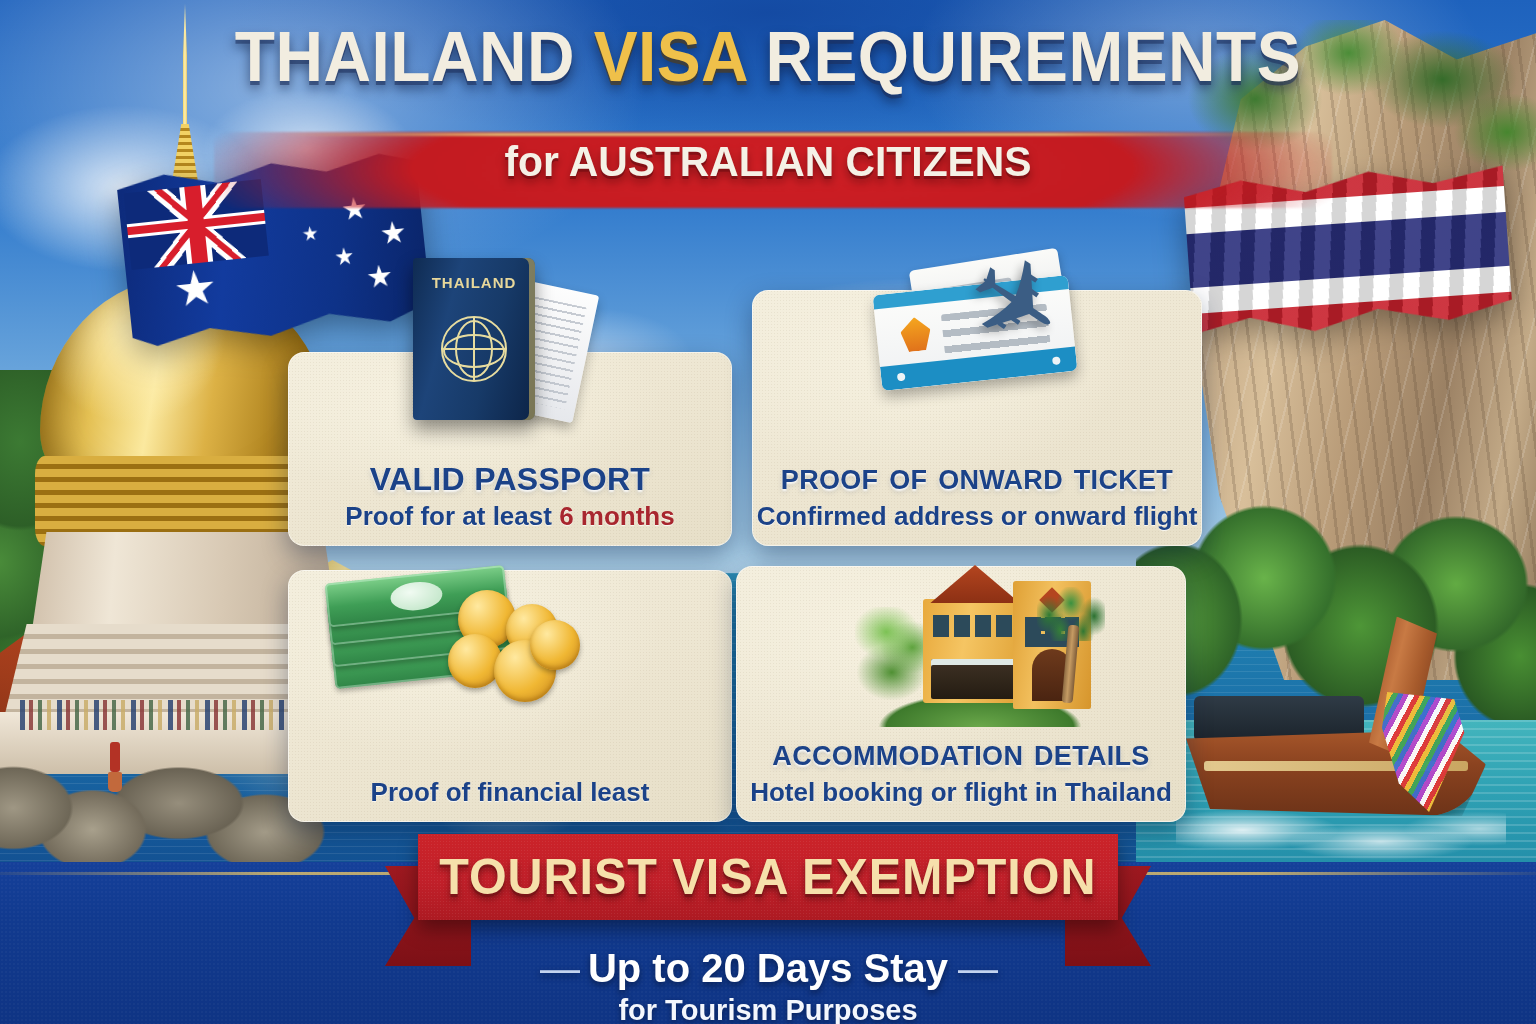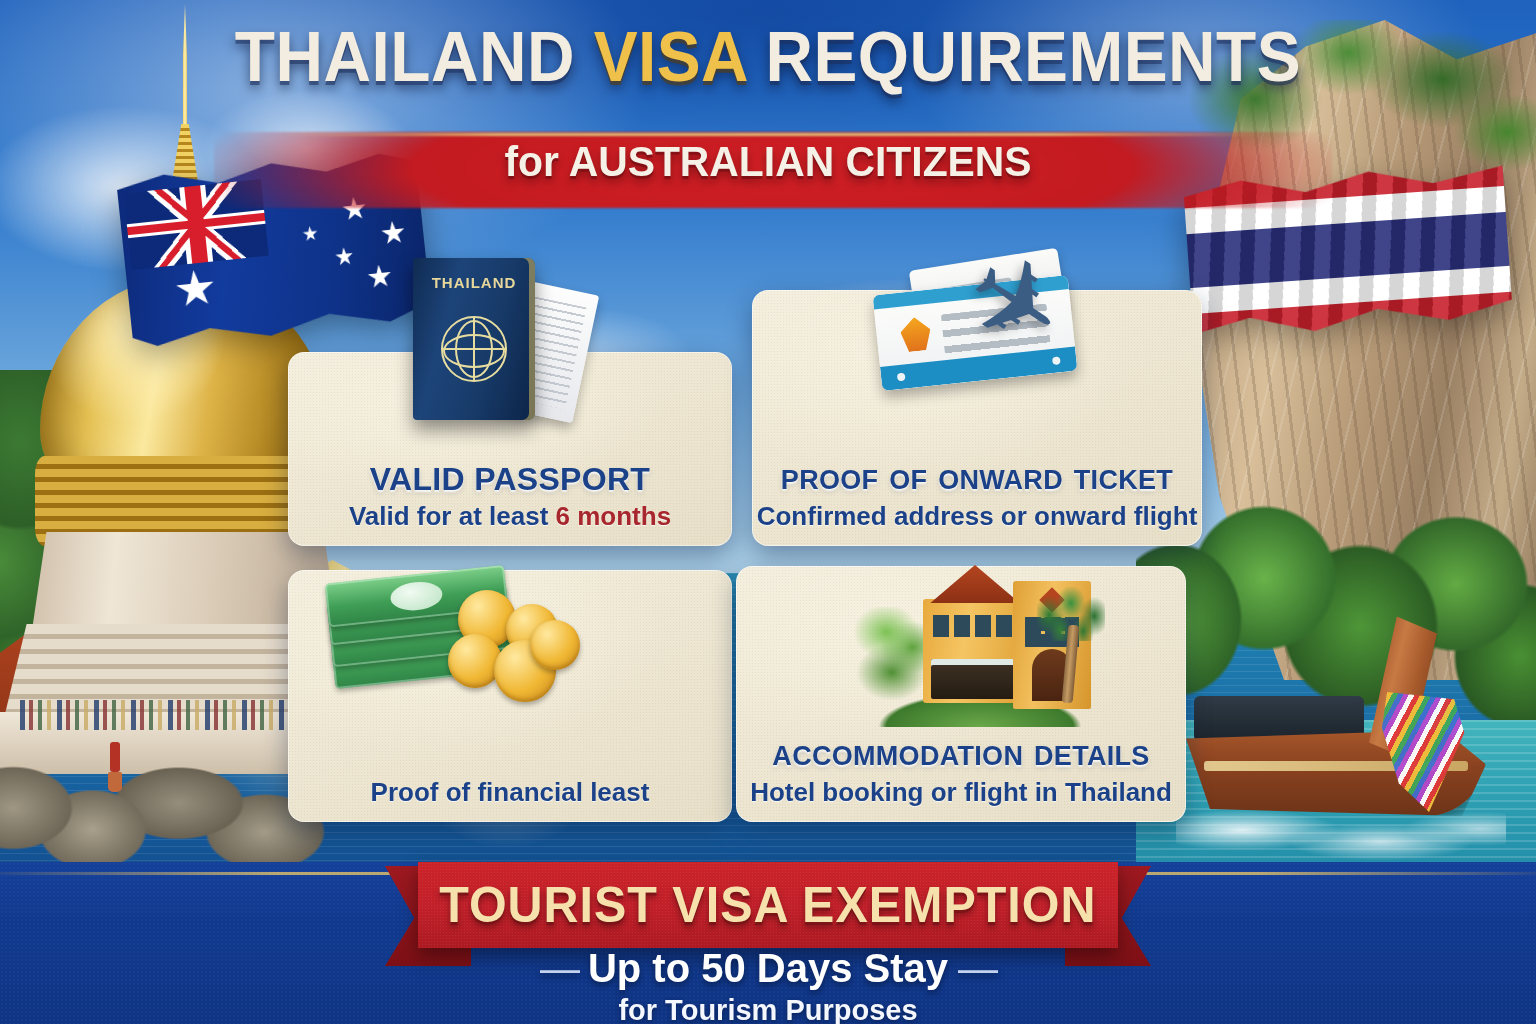--- a/index.html
+++ b/index.html
@@ -551,21 +551,21 @@
   
   .ribbon-wrap{position:absolute;left:0;bottom:0;width:100%;height:190px;}
   .rb-tail{
     position:absolute;top:32px;width:86px;height:100px;
     background:linear-gradient(#9e1920,#7d1016);
     filter:drop-shadow(0 5px 8px rgba(0,0,0,.35));
   }
   .rb-tail.l{left:385px;clip-path:polygon(0 0, 100% 0, 100% 100%, 0 100%, 34% 52%);}
   .rb-tail.r{right:385px;clip-path:polygon(0 0, 100% 0, 66% 52%, 100% 100%, 0 100%);}
   .rb-main{
-    position:absolute;left:418px;top:28px;width:700px;height:86px;
+    position:absolute;left:418px;top:0;width:700px;height:86px;
     background:linear-gradient(#cb2329 0%,#c2202a 52%,#ad1a22 100%);
     box-shadow:0 9px 18px rgba(0,0,0,.38);
     display:flex;align-items:center;justify-content:center;text-align:center;
   }
   .rb-main::after{
     content:"";position:absolute;inset:0;
     background-image:radial-gradient(rgba(255,255,255,.07) 1px, rgba(0,0,0,0) 1px);
     background-size:3px 3px;
   }
   .rb-text{
@@ -664,21 +664,21 @@
       <span class="for">for </span><span>AUSTRALIAN CITIZENS</span>
     </div>
   </div>
 
   <div class="cards">
 
     <div class="card c1">
       <div class="card-inner">
         <div class="card-title">VALID PASSPORT</div>
         <div class="card-sub">
-          <span>Valid for at least </span><span class="hl">6 months</span>
+          <span>Proof for at least </span><span class="hl">6 months</span>
         </div>
       </div>
     </div>
 
     <div class="card c2">
       <div class="card-inner">
         <div class="card-title smallcaps">Proof of Onward Ticket</div>
         <div class="card-sub">Confirmed address or onward flight</div>
       </div>
     </div>
@@ -751,18 +751,18 @@
     </div>
   </div>
 
   <div class="ribbon-wrap">
     <div class="rb-tail l"></div>
     <div class="rb-tail r"></div>
     <div class="rb-main">
       <div class="rb-text">TOURIST VISA EXEMPTION</div>
     </div>
     <div class="stay-line">
-      <span class="dash">—</span><span>Up to 50 Days Stay</span><span class="dash">—</span>
+      <span class="dash">—</span><span>Up to 20 Days Stay</span><span class="dash">—</span>
     </div>
     <div class="purpose-line">for Tourism Purposes</div>
   </div>
 
 </div>
 
 </body></html>

